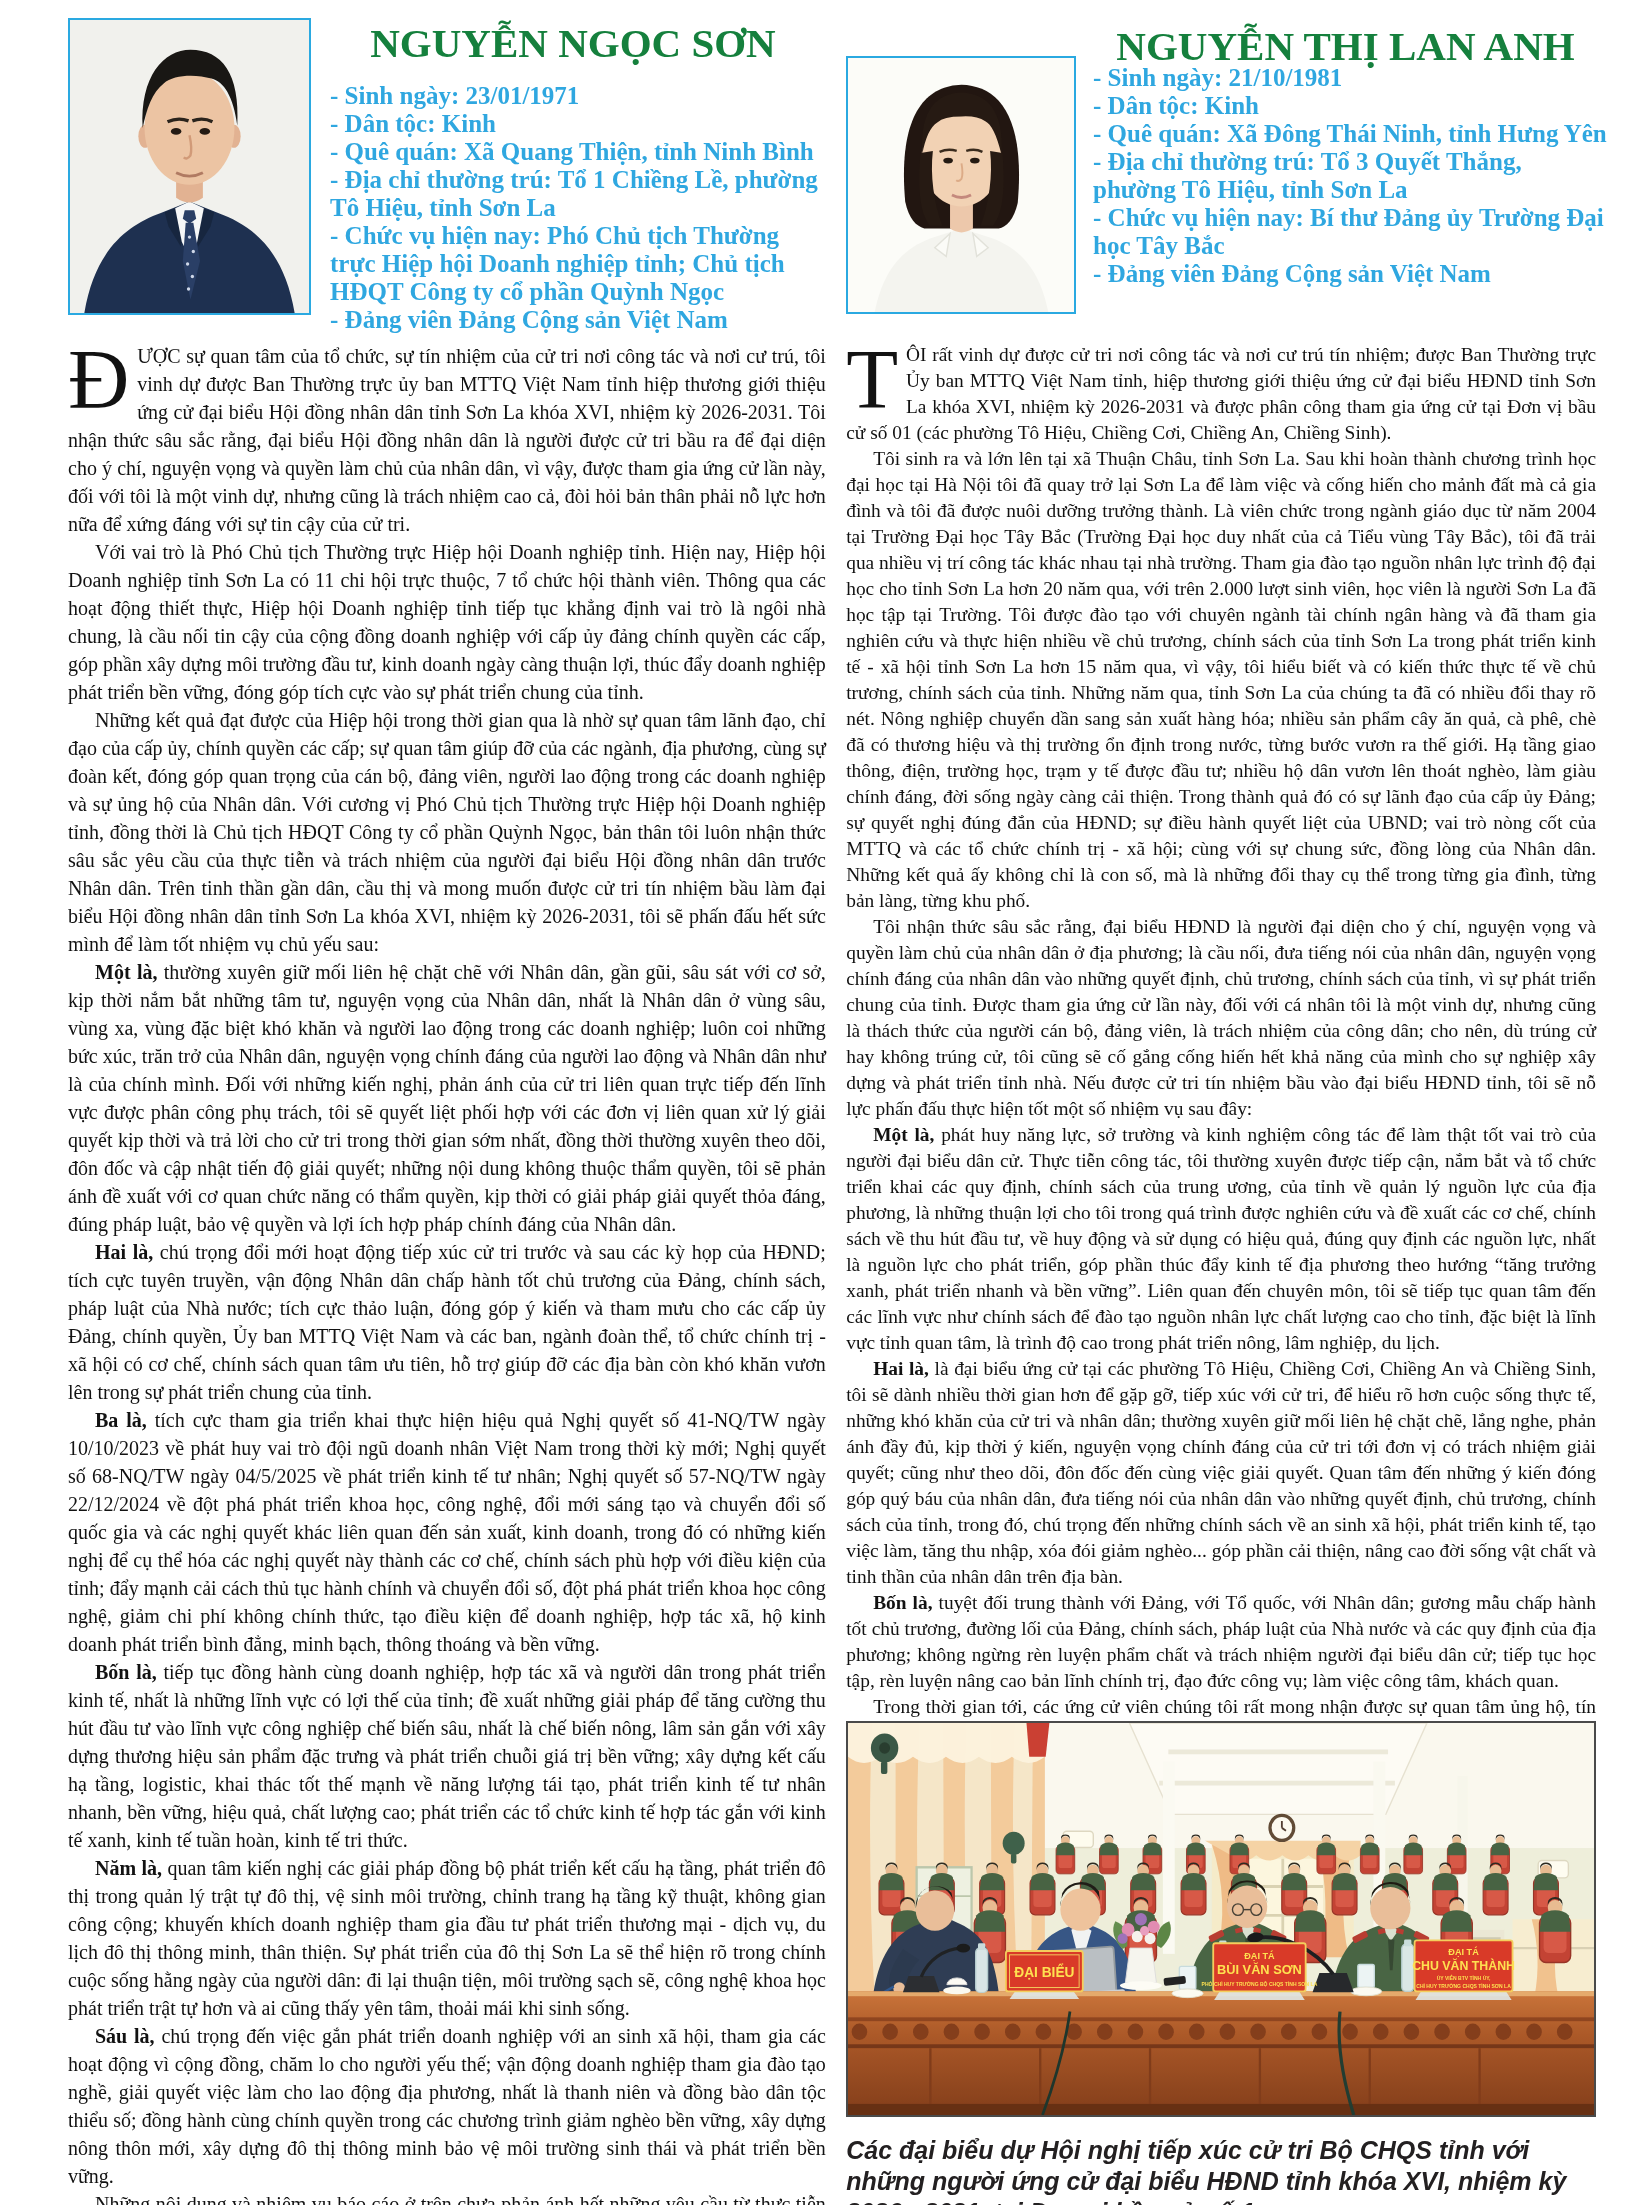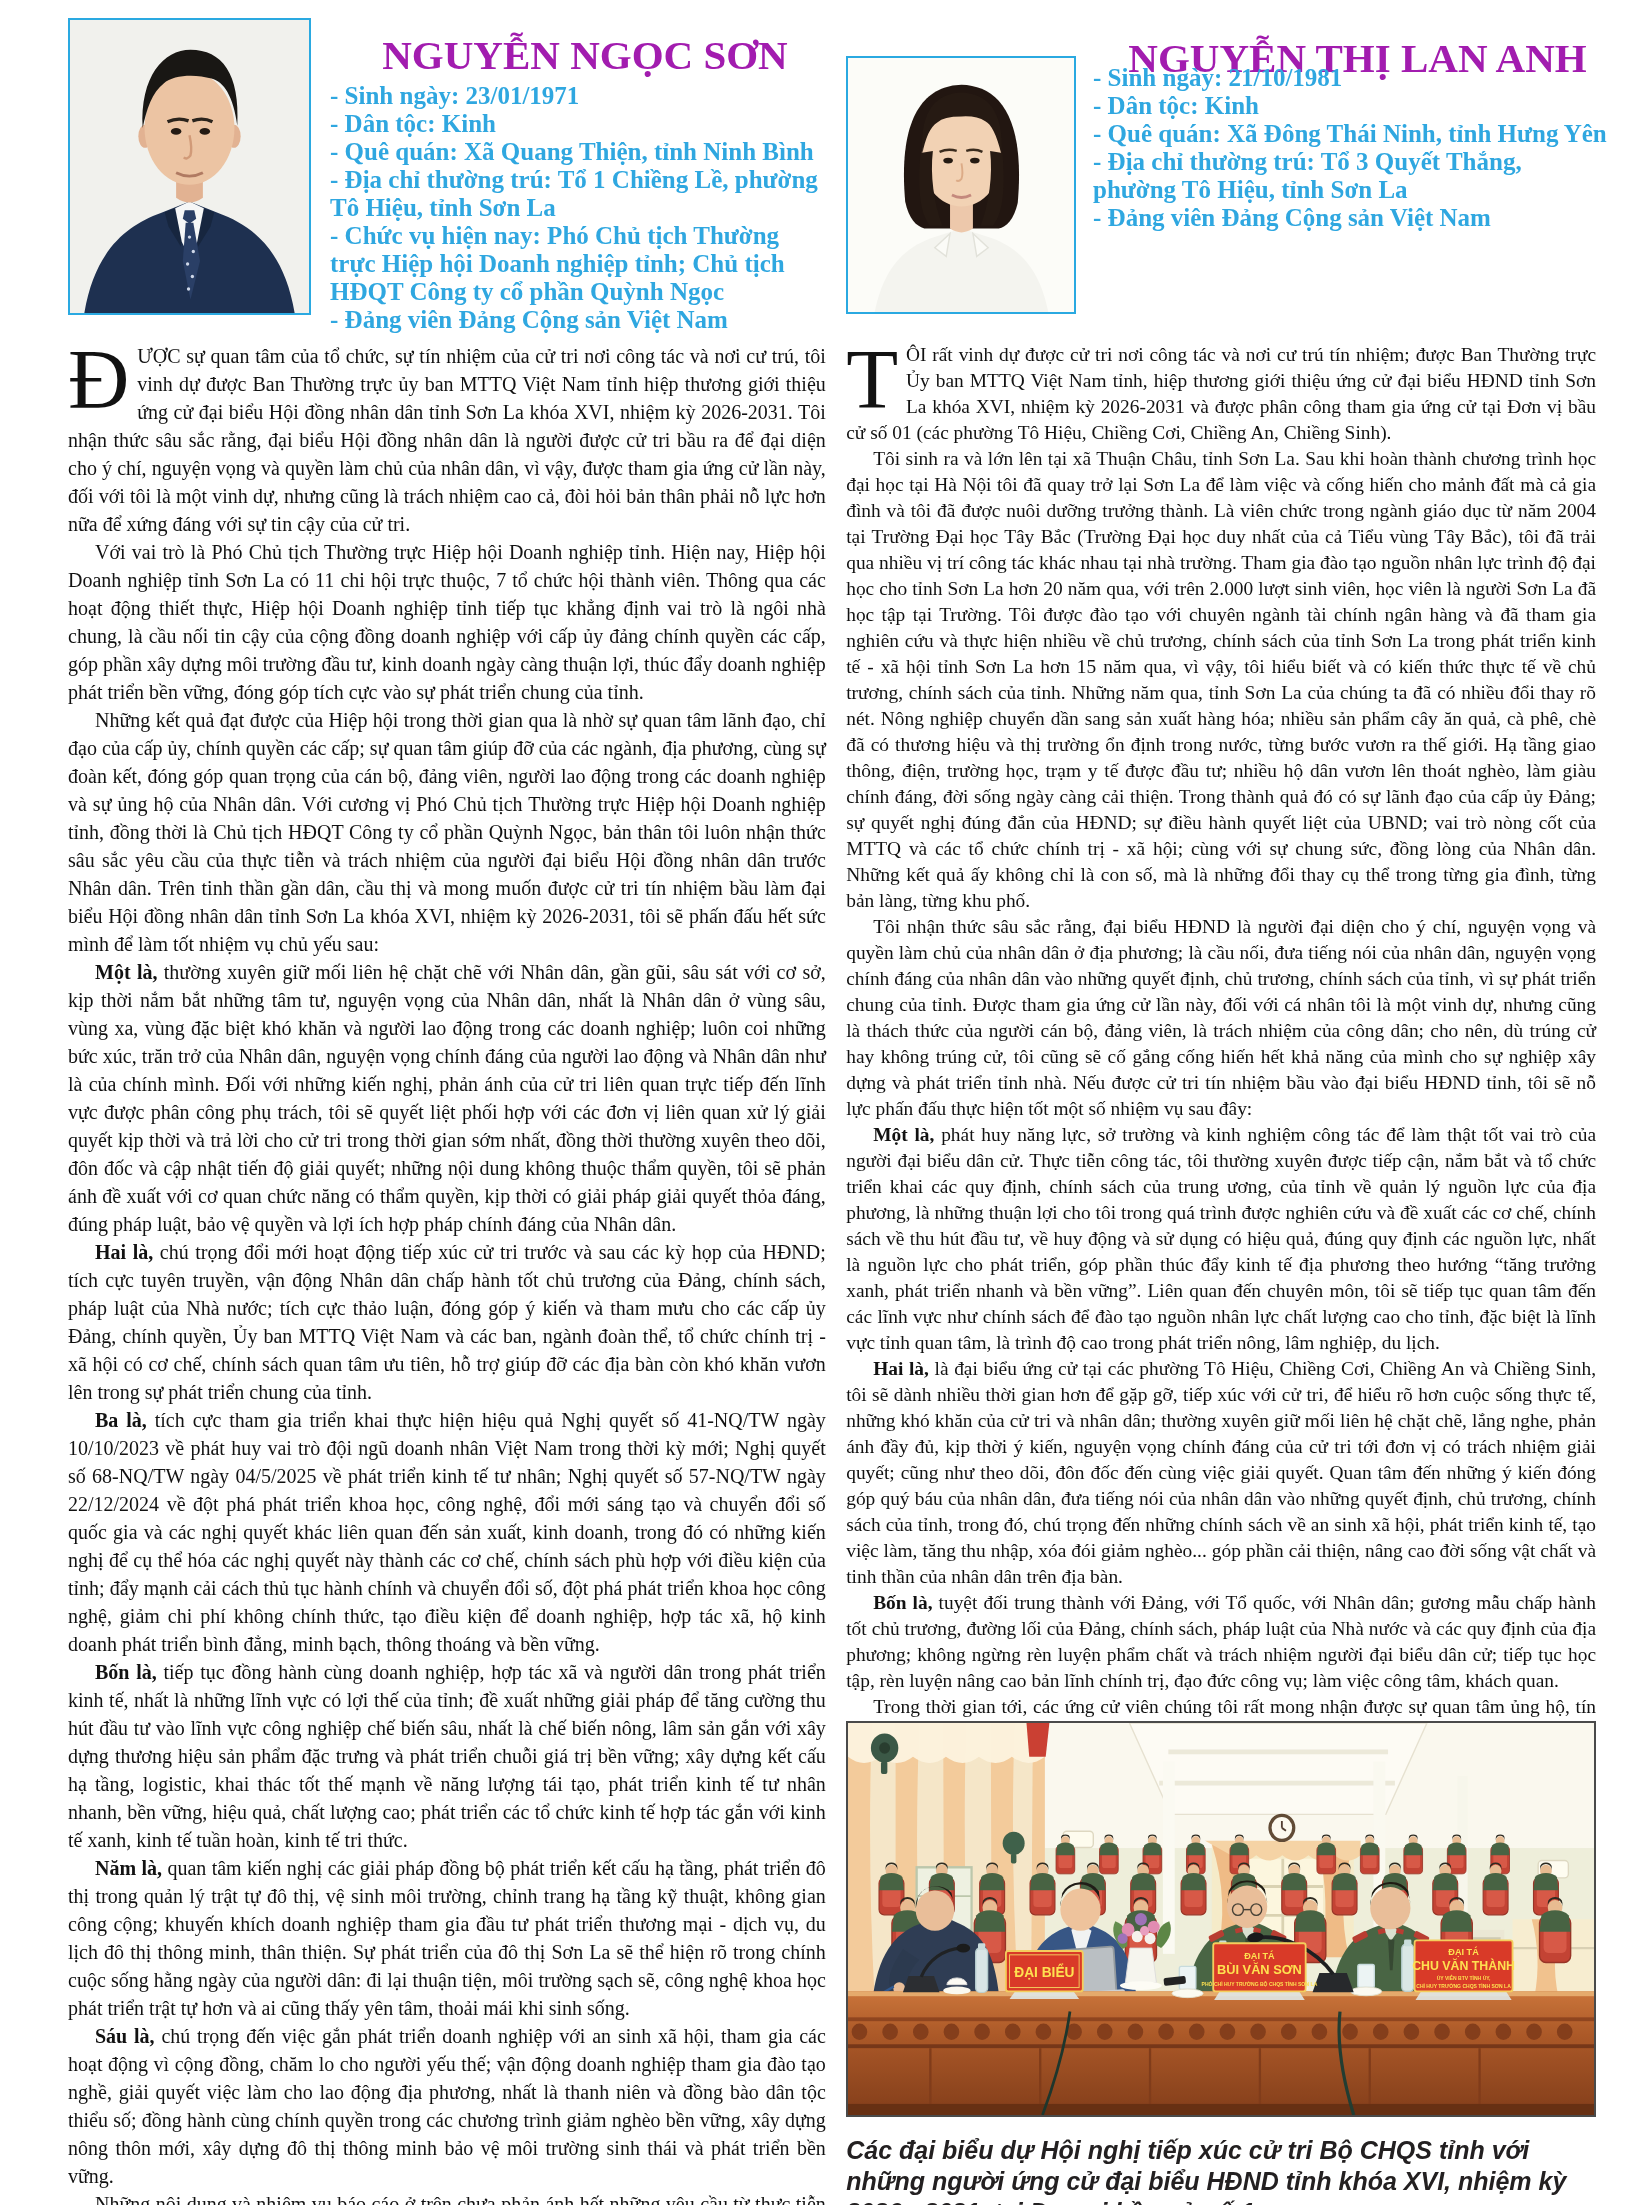--- a/index.html
+++ b/index.html
@@ -3,21 +3,21 @@
 <meta charset="utf-8">
 <style>
   html,body{margin:0;padding:0;background:#fff;}
   *{box-sizing:border-box;}
   .page{position:relative;width:1649px;height:2205px;background:#fff;overflow:hidden;
         font-family:"Liberation Serif",serif;color:#121212;}
   .photo-frame{position:absolute;border:2.9px solid #2aa9e1;background:#fff;overflow:hidden;}
   .pf-left{left:68px;top:17.5px;width:243px;height:297px;}
   .pf-right{left:846px;top:56px;width:230px;height:258px;}
   .photo-frame svg{width:100%;height:100%;display:block;}
-  .cand-name{position:absolute;margin:12px;font-weight:bold;color:#a21caf;font-size:41px;
+  .cand-name{position:absolute;margin:0;font-weight:bold;color:#15803d;font-size:41px;
              text-align:center;white-space:nowrap;}
   .name-left{left:330px;top:18.5px;width:486px;}
   .name-right{left:1093px;top:22px;width:505px;}
   .details{position:absolute;margin:0;padding:0;list-style:none;font-weight:bold;color:#2fa7e0;
            font-size:25px;line-height:28px;}
   .det-left{left:330px;top:82px;width:491px;}
   .det-right{left:1093px;top:64px;width:517px;}
   .columns{position:absolute;left:68px;top:342px;width:1528px;display:flex;gap:20.4px;}
   .col-left{width:758px;font-size:20px;line-height:28px;}
   .col-right{position:relative;width:750px;height:1863px;}
@@ -100,20 +100,21 @@
         <path d="M238,220 q4,22 0,32 q-6,7 -11,3" stroke="#dcab87" stroke-width="4" fill="none"></path>
         <path d="M218,286 q20,10 40,0" stroke="#c4897d" stroke-width="6" fill="none"></path>
       </svg>
     </div>
     <h1 class="cand-name name-right">NGUYỄN THỊ LAN ANH</h1>
     <ul class="details det-right">
         <li>- Sinh ngày: 21/10/1981</li>
         <li>- Dân tộc: Kinh</li>
         <li>- Quê quán: Xã Đông Thái Ninh, tỉnh Hưng Yên</li>
         <li>- Địa chỉ thường trú: Tổ 3 Quyết Thắng, phường Tô Hiệu, tỉnh Sơn La</li>
+        <li>- Chức vụ hiện nay: Bí thư Đảng ủy Trường Đại học Tây Bắc</li>
         <li>- Đảng viên Đảng Cộng sản Việt Nam</li>
       </ul>
   </section>
 
   <main class="columns">
     <article class="col-left">
         <p class="first"><span class="dropcap">Đ</span>ƯỢC sự quan tâm của tổ chức, sự tín nhiệm của cử tri nơi công tác và nơi cư trú, tôi vinh dự được Ban Thường trực ủy ban MTTQ Việt Nam tỉnh hiệp thương giới thiệu ứng cử đại biểu Hội đồng nhân dân tỉnh Sơn La khóa XVI, nhiệm kỳ 2026-2031. Tôi nhận thức sâu sắc rằng, đại biểu Hội đồng nhân dân là người được cử tri bầu ra để đại diện cho ý chí, nguyện vọng và quyền làm chủ của nhân dân, vì vậy, được tham gia ứng cử lần này, đối với tôi là một vinh dự, nhưng cũng là trách nhiệm cao cả, đòi hỏi bản thân phải nỗ lực hơn nữa để xứng đáng với sự tin cậy của cử tri.</p>
         <p>Với vai trò là Phó Chủ tịch Thường trực Hiệp hội Doanh nghiệp tỉnh. Hiện nay, Hiệp hội Doanh nghiệp tỉnh Sơn La có 11 chi hội trực thuộc, 7 tổ chức hội thành viên. Thông qua các hoạt động thiết thực, Hiệp hội Doanh nghiệp tỉnh tiếp tục khẳng định vai trò là ngôi nhà chung, là cầu nối tin cậy của cộng đồng doanh nghiệp với cấp ủy đảng chính quyền các cấp, góp phần xây dựng môi trường đầu tư, kinh doanh ngày càng thuận lợi, thúc đẩy doanh nghiệp phát triển bền vững, đóng góp tích cực vào sự phát triển chung của tỉnh.</p>
         <p>Những kết quả đạt được của Hiệp hội trong thời gian qua là nhờ sự quan tâm lãnh đạo, chỉ đạo của cấp ủy, chính quyền các cấp; sự quan tâm giúp đỡ của các ngành, địa phương, cùng sự đoàn kết, đóng góp quan trọng của cán bộ, đảng viên, người lao động trong các doanh nghiệp và sự ủng hộ của Nhân dân. Với cương vị Phó Chủ tịch Thường trực Hiệp hội Doanh nghiệp tỉnh, đồng thời là Chủ tịch HĐQT Công ty cổ phần Quỳnh Ngọc, bản thân tôi luôn nhận thức sâu sắc yêu cầu của thực tiễn và trách nhiệm của người đại biểu Hội đồng nhân dân trước Nhân dân. Trên tinh thần gần dân, cầu thị và mong muốn được cử tri tín nhiệm bầu làm đại biểu Hội đồng nhân dân tỉnh Sơn La khóa XVI, nhiệm kỳ 2026-2031, tôi sẽ phấn đấu hết sức mình để làm tốt nhiệm vụ chủ yếu sau:</p>
         <p><span class="lead">Một là,</span> thường xuyên giữ mối liên hệ chặt chẽ với Nhân dân, gần gũi, sâu sát với cơ sở, kịp thời nắm bắt những tâm tư, nguyện vọng của Nhân dân, nhất là Nhân dân ở vùng sâu, vùng xa, vùng đặc biệt khó khăn và người lao động trong các doanh nghiệp; luôn coi những bức xúc, trăn trở của Nhân dân, nguyện vọng chính đáng của người lao động và Nhân dân như là của chính mình. Đối với những kiến nghị, phản ánh của cử tri liên quan trực tiếp đến lĩnh vực được phân công phụ trách, tôi sẽ quyết liệt phối hợp với các đơn vị liên quan xử lý giải quyết kịp thời và trả lời cho cử tri trong thời gian sớm nhất, đồng thời thường xuyên theo dõi, đôn đốc và cập nhật tiến độ giải quyết; những nội dung không thuộc thẩm quyền, tôi sẽ phản ánh đề xuất với cơ quan chức năng có thẩm quyền, kịp thời có giải pháp giải quyết thỏa đáng, đúng pháp luật, bảo vệ quyền và lợi ích hợp pháp chính đáng của Nhân dân.</p>

